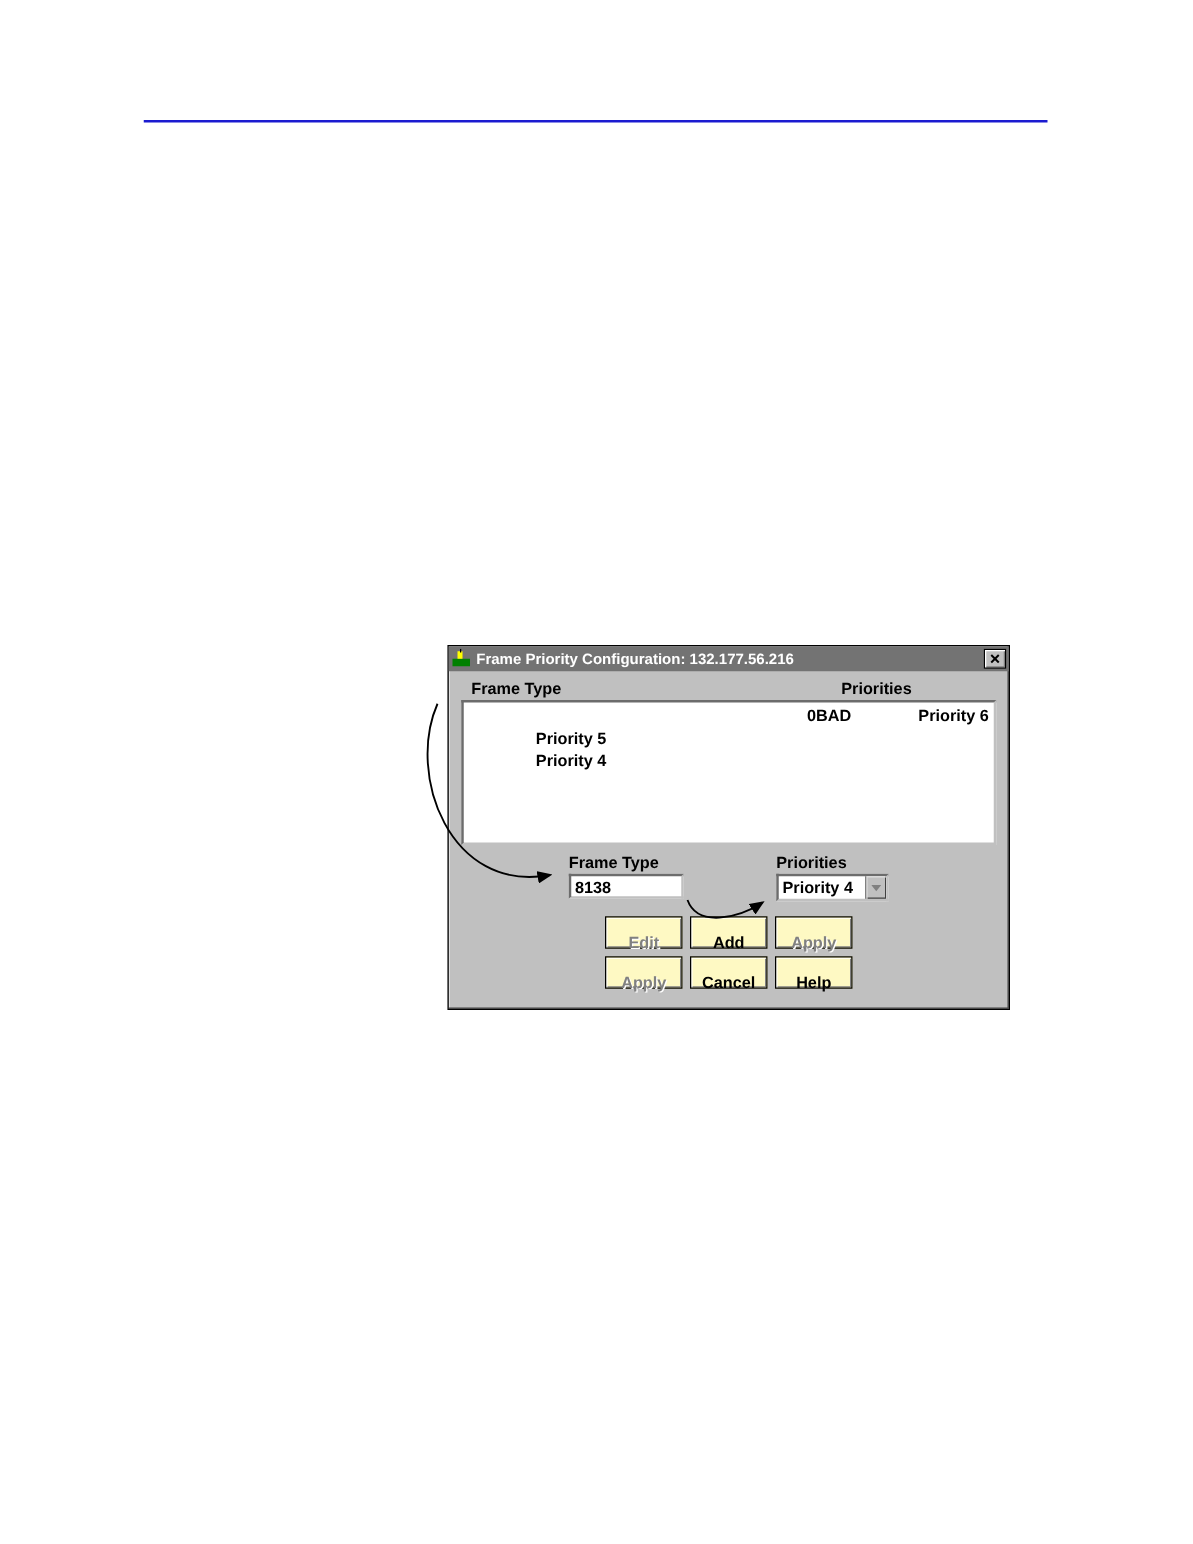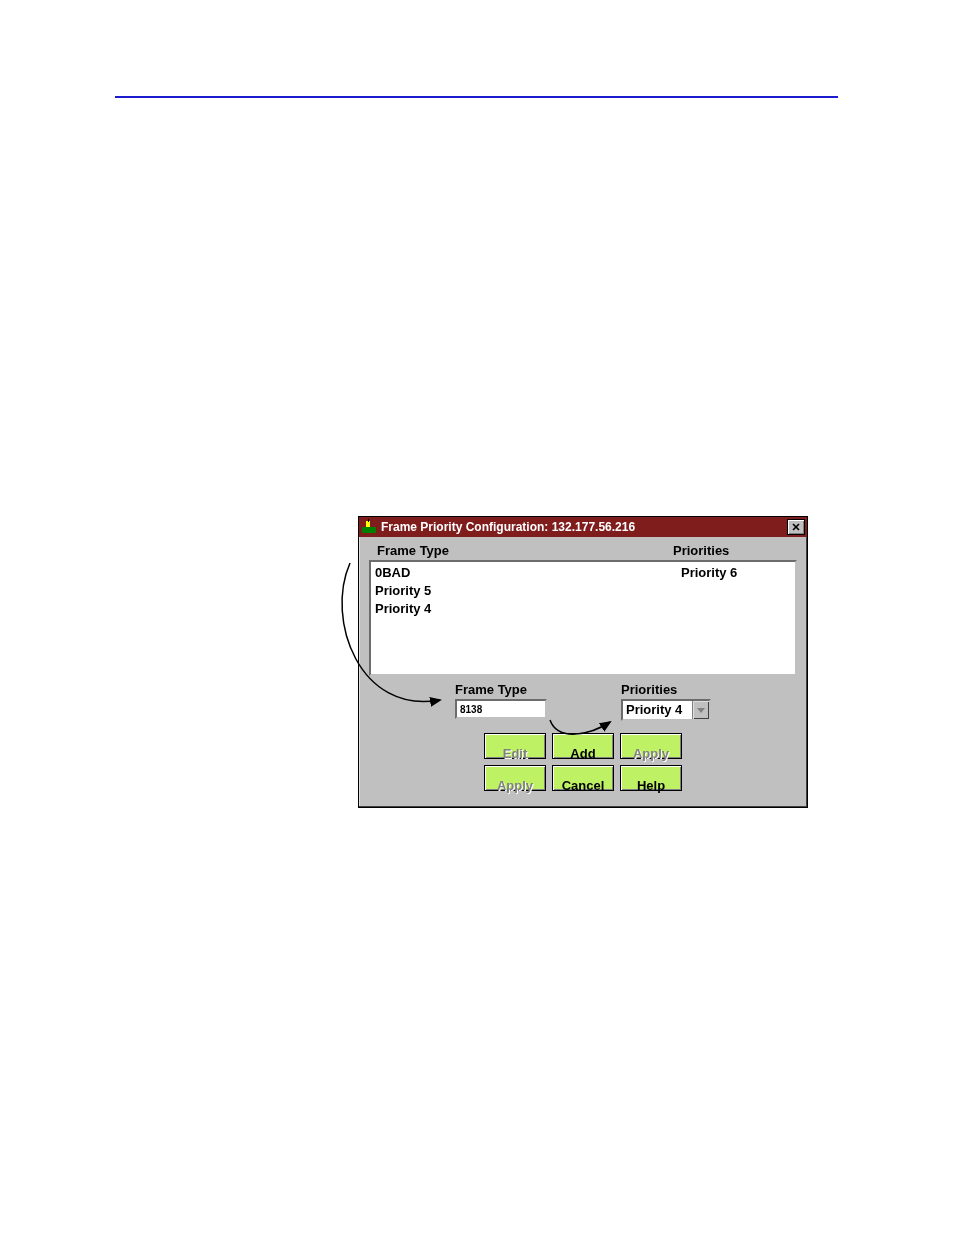--- a/index.html
+++ b/index.html
@@ -30,21 +30,21 @@
     left: 358px;
     top: 516px;
     width: 448px;
     background: #c0c0c0;
     border: 1px solid #000;
     box-shadow: inset -1px -1px 0 #404040, inset 1px 1px 0 #dfdfdf;
   }
   .titlebar {
     display: flex;
     align-items: center;
-    background: #7f1d1d;
+    background: #737373;
     color: #ffffff;
     height: 20px;
     padding: 0 2px;
     font-family: "MS Sans Serif", Arial, sans-serif;
     font-size: 12px;
     font-weight: bold;
   }
   .titlebar .icon {
     width: 16px;
     height: 16px;
@@ -86,20 +86,21 @@
   .listbox {
     background: #ffffff;
     border: 2px inset #c0c0c0;
     height: 108px;
     margin: 0 2px 6px 2px;
     padding: 2px 4px;
     font-family: Arial, sans-serif;
     font-size: 13px;
     font-weight: bold;
     overflow: hidden;
+    text-align: right;
   }
   .list-row {
     display: flex;
     line-height: 18px;
   }
   .list-row .cell-ft { flex: 1; }
   .list-row .cell-pr { width: 110px; }
   .edit-row {
     display: flex;
     justify-content: center;
@@ -115,21 +116,21 @@
     font-weight: bold;
     font-size: 13px;
     margin-bottom: 2px;
   }
   .edit-group input.textfield {
     width: 92px;
     height: 20px;
     border: 2px inset #c0c0c0;
     background: #fff;
     font-family: Arial, sans-serif;
-    font-size: 10px;
+    font-size: 13px;
     font-weight: bold;
     padding: 0 3px;
     box-sizing: border-box;
   }
   .combo {
     display: flex;
     align-items: stretch;
     border: 2px inset #c0c0c0;
     background: #fff;
     height: 22px;
@@ -160,21 +161,21 @@
   }
   .btn-row {
     display: flex;
     justify-content: center;
     gap: 6px;
     margin-bottom: 6px;
   }
   .win-btn {
     min-width: 62px;
     height: 24px;
-    background: #bef264;
+    background: #fef9c3;
     border: 1px solid #000;
     box-shadow: inset 1px 1px 0 #fff, inset -1px -1px 0 #808080;
     font-family: Arial, sans-serif;
     font-size: 13px;
     font-weight: bold;
     padding: 12px 8px;
     cursor: default;
     color: #000;
   }
   .win-btn.disabled {

